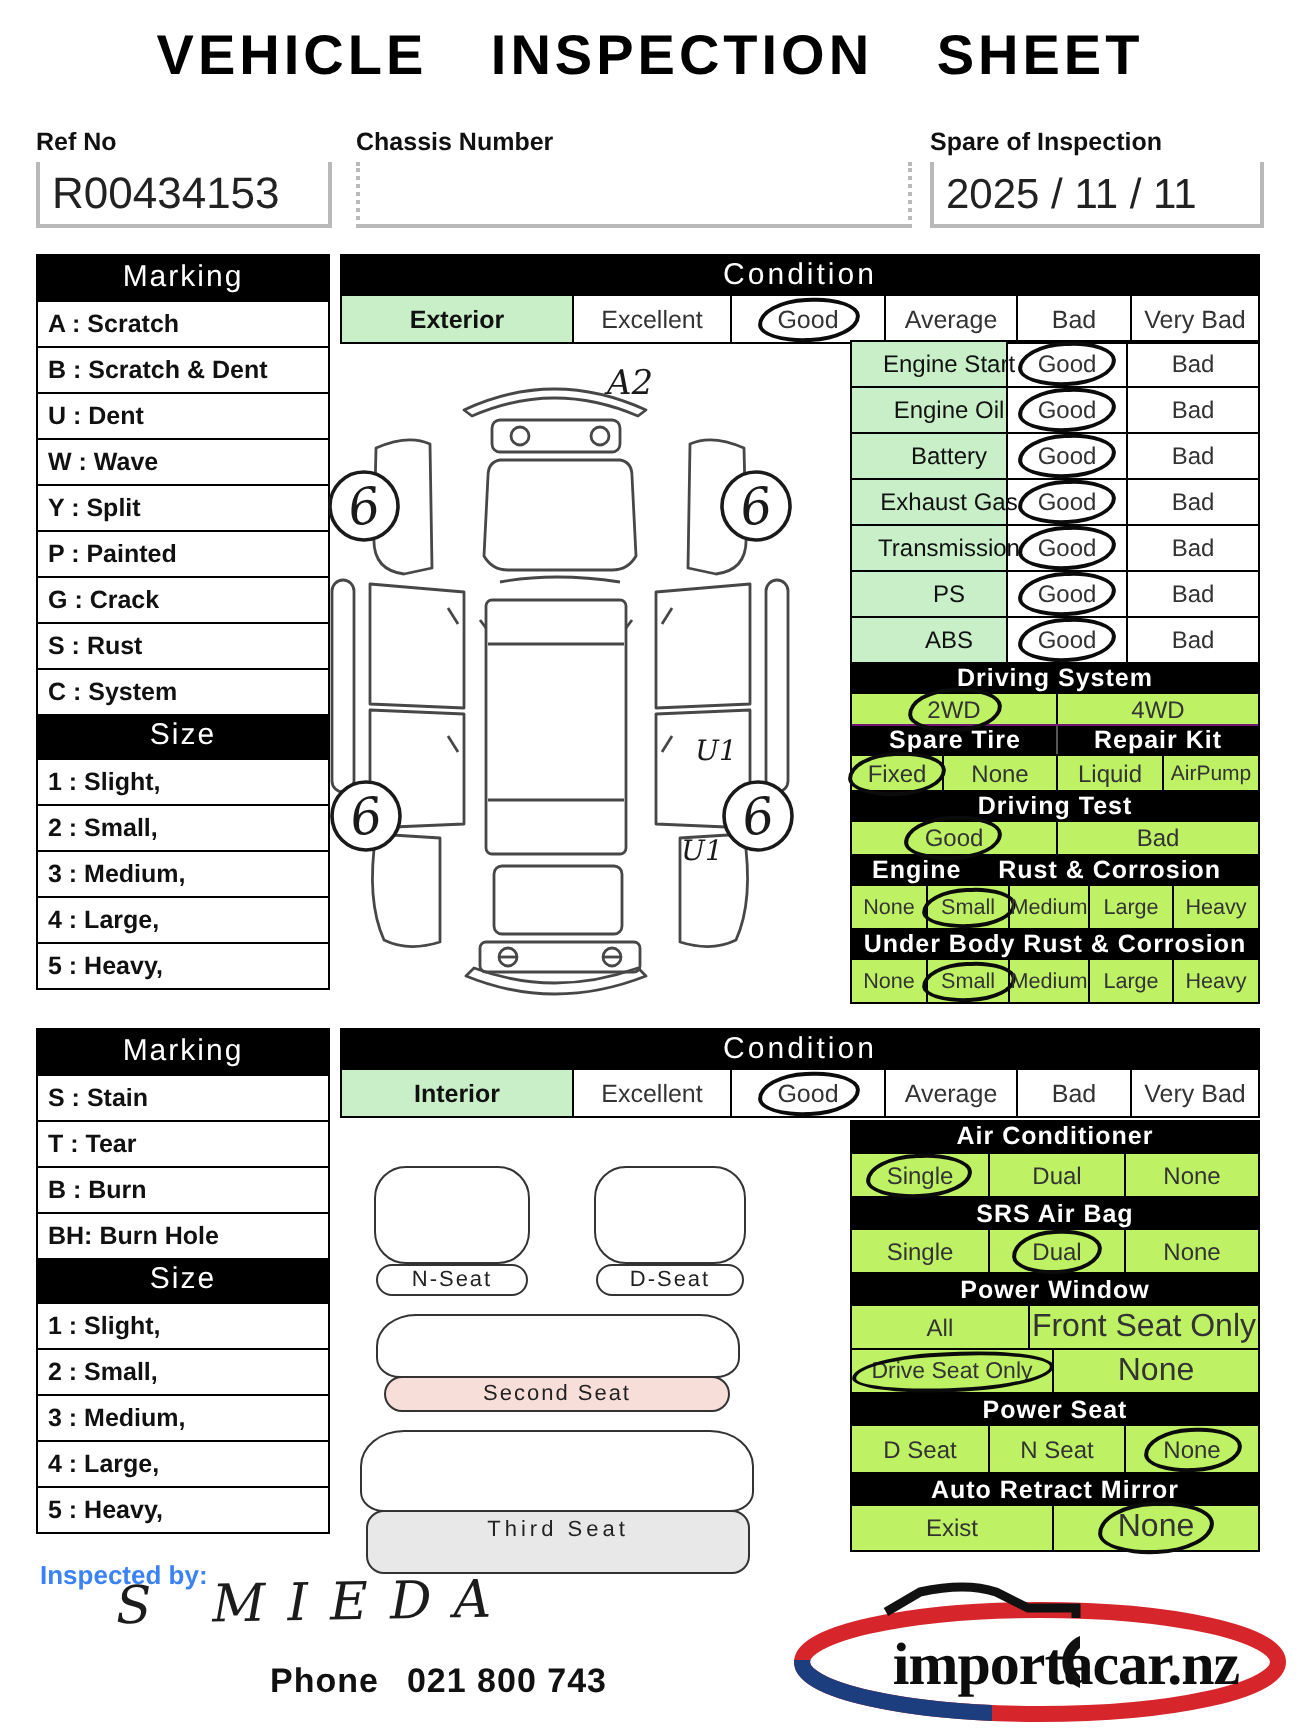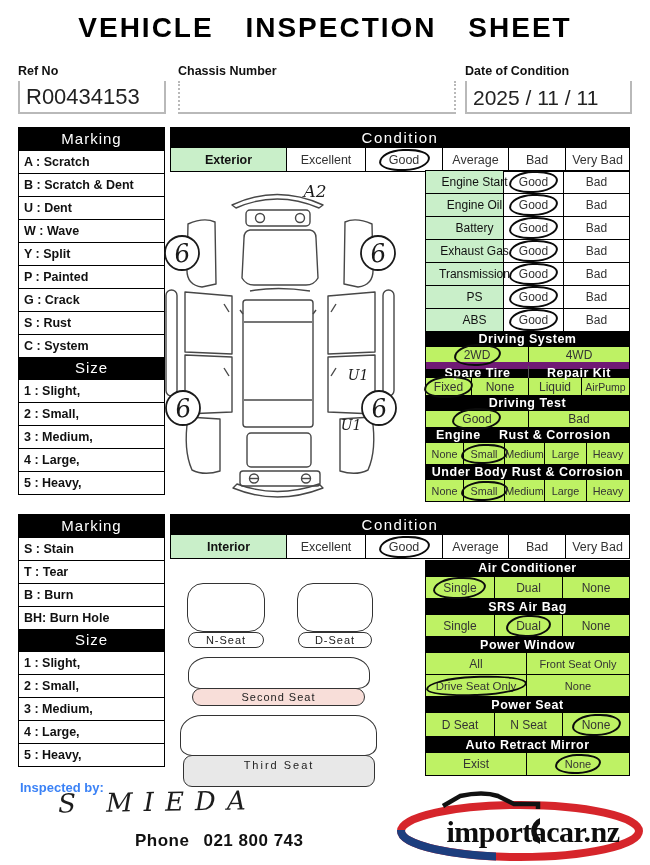--- a/index.html
+++ b/index.html
@@ -89,21 +89,21 @@
   .b-row .bc:first-child { border-left:none; }
   .r16 { height:16px; } .r17 { height:17px; } .r18 { height:18px; }
   .r22 { height:22px; } .r23 { height:23px; } .r24 { height:24px; }
   .bc.half  { width:102px; } .bc.halfb { flex:1; }
   .hdr-half { width:102px; border-left:1px solid #fff0; }
   .hdr-half + .hdr-half { border-left:1px solid #555; }
   .bc.t1 { width:45px; } .bc.t2 { width:57px; } .bc.t3 { width:53px; } .bc.t4 { flex:1; font-size:10.5px; }
   .bc.f1 { width:37px; } .bc.f2 { width:41px; } .bc.f3 { width:40px; } .bc.f4 { width:42px; } .bc.f5 { flex:1; }
   .bc.f1,.bc.f2,.bc.f3,.bc.f4,.bc.f5 { font-size:10.8px; }
   .bc.third { width:68px; } .bc.thirdb { flex:1; }
-  .bc.pw1 { width:100px; } .bc.pw2 { flex:1; font-size:11px; }
+  .bc.pw1 { width:100px; } .bc.pw2 { flex:1; font-size:16px; }
 
   
   .sel { position:relative; display:inline-block; padding:0 1px; }
   .circled::after {
     content:""; position:absolute; left:-9px; right:-9px; top:-4px; bottom:-4px;
     border:2.6px solid #0b0b0b; border-radius:50% 48% 52% 50% / 60% 46% 58% 44%;
     transform:rotate(-2deg); pointer-events:none;
   }
 
   
@@ -143,21 +143,21 @@
 
   <div class="fld-ref">
     <div class="fld-label">Ref No</div>
     <div class="fld-box">R00434153</div>
   </div>
   <div class="fld-chas">
     <div class="fld-label">Chassis Number</div>
     <div class="fld-box"></div>
   </div>
   <div class="fld-date">
-    <div class="fld-label">Date of Condition</div>
+    <div class="fld-label">Spare of Inspection</div>
     <div class="fld-box">2025 / 11 / 11</div>
   </div>
 
   <div class="legend legend-top">
     <div class="lg-hdr">Marking</div>
     <div class="lg-row">A : Scratch</div>
     <div class="lg-row">B : Scratch &amp; Dent</div>
     <div class="lg-row">U : Dent</div>
     <div class="lg-row">W : Wave</div>
     <div class="lg-row">Y : Split</div>
@@ -327,21 +327,21 @@
   <div class="blk blk-drv">
     <div class="b-hdr h15">Driving System</div>
     <div class="b-row r16">
       <div class="bc half">
           <span class="sel circled">2WD</span>
         </div>
       <div class="bc halfb">
           <span class="sel">4WD</span>
         </div>
     </div>
-    <div class="b-hdr h15 split" style="border-top:7px solid #701a75;">
+    <div class="b-hdr h15 split" style="border-top:1px solid #701a75;">
       <span class="hdr-half">Spare Tire</span>
       <span class="hdr-half" style="flex:1;">Repair Kit</span>
     </div>
     <div class="b-row r18">
       <div class="bc t1">
           <span class="sel circled">Fixed</span>
         </div>
       <div class="bc t2">
           <span class="sel">None</span>
         </div>

